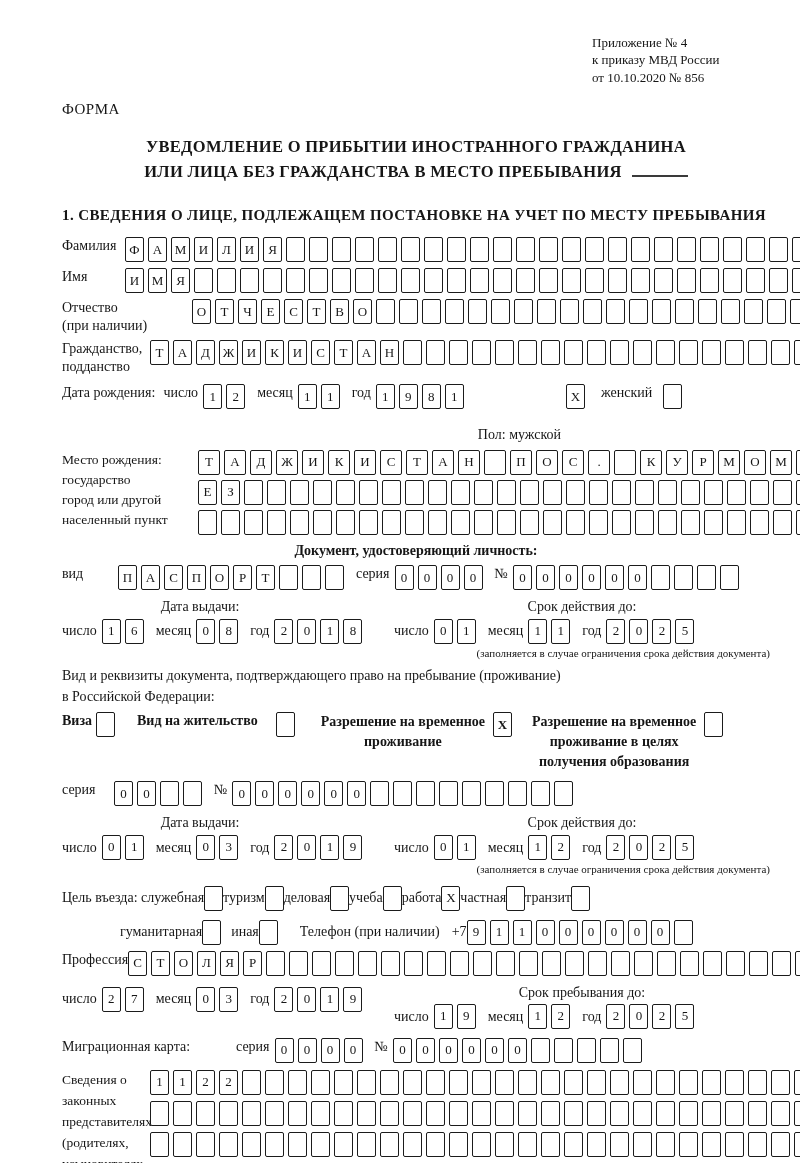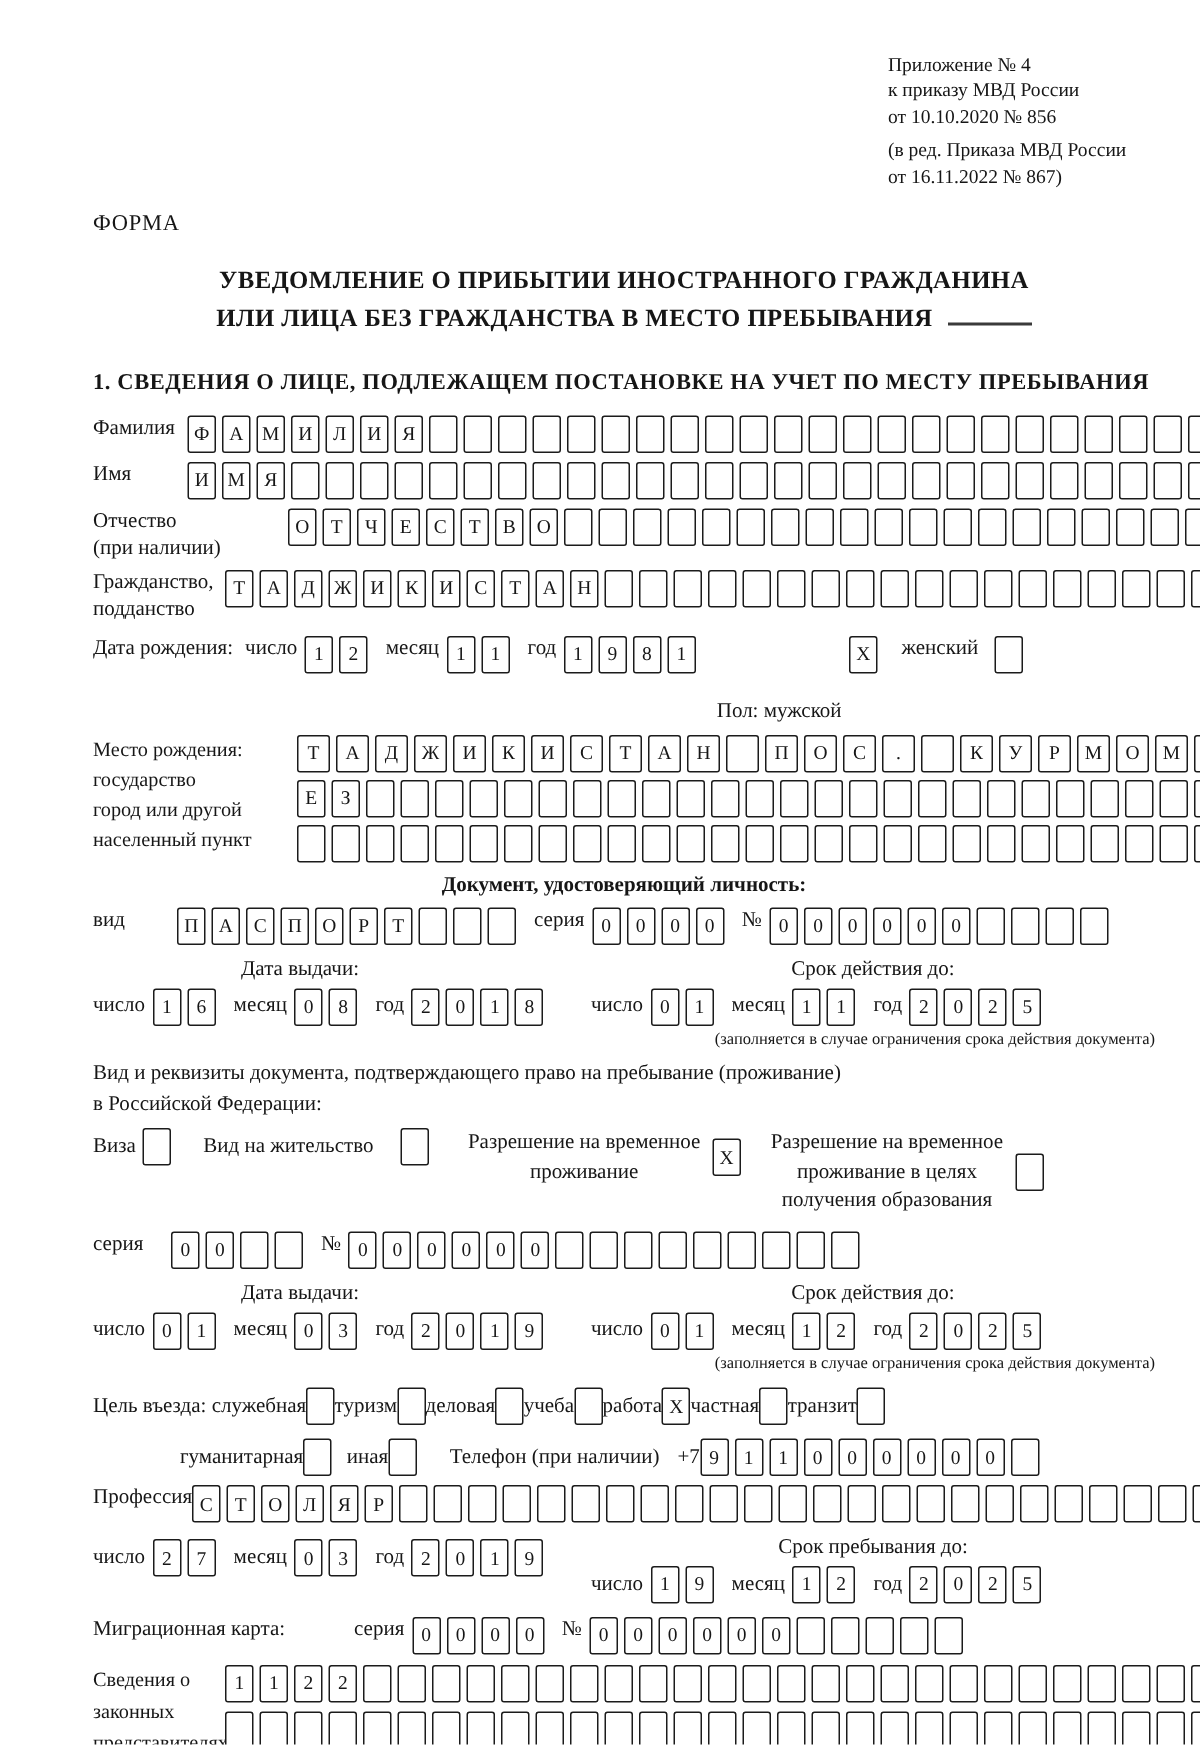--- a/index.html
+++ b/index.html
@@ -50,21 +50,21 @@
   .dcol-l .datehead{padding-right:56px;}
   .daterow{display:flex;align-items:center;margin-top:3px;}
   .daterow .mini:first-child{margin-left:0;}
   .note{font-size:11px;text-align:right;margin-top:3px;}
 
   .plain{margin-top:7px;}
   .plain.second{margin-top:3px;}
 
   
   .cbrow{display:flex;align-items:flex-start;margin-top:7px;}
-  .cbitem{display:flex;align-items:center;flex:none;}
+  .cbitem{display:flex;align-items:flex-start;flex:none;font-weight:bold;}
   .cbitem .cells{margin-left:8px;margin-top:0;}
   .cbl-c{text-align:center;line-height:1.4;}
   .cb2{margin-left:22px;}
   .cb3{margin-left:26px;}
   .cb4{margin-left:20px;}
 
   .purpose-row{display:flex;align-items:center;margin-top:9px;gap:0;}
   .purpose-row .cells{margin-left:0;}
   .indent{margin-left:58px;}
 
@@ -75,24 +75,20 @@
 </style>
 </head>
 <body>
 
 <div class="page">
 
   <div class="appendix">
     <div>Приложение № 4</div>
     <div>к приказу МВД России</div>
     <div>от 10.10.2020 № 856</div>
-    <div class="rev-group">
-      <div>(в ред. Приказа МВД России</div>
-      <div>от 16.11.2022 № 867)</div>
-    </div>
   </div>
 
   <div class="forma">ФОРМА</div>
 
   <div class="title">
     <div>УВЕДОМЛЕНИЕ О ПРИБЫТИИ ИНОСТРАННОГО ГРАЖДАНИНА</div>
     <div>
       <span>ИЛИ ЛИЦА БЕЗ ГРАЖДАНСТВА В МЕСТО ПРЕБЫВАНИЯ</span><span class="title-underline"></span>
     </div>
   </div>

